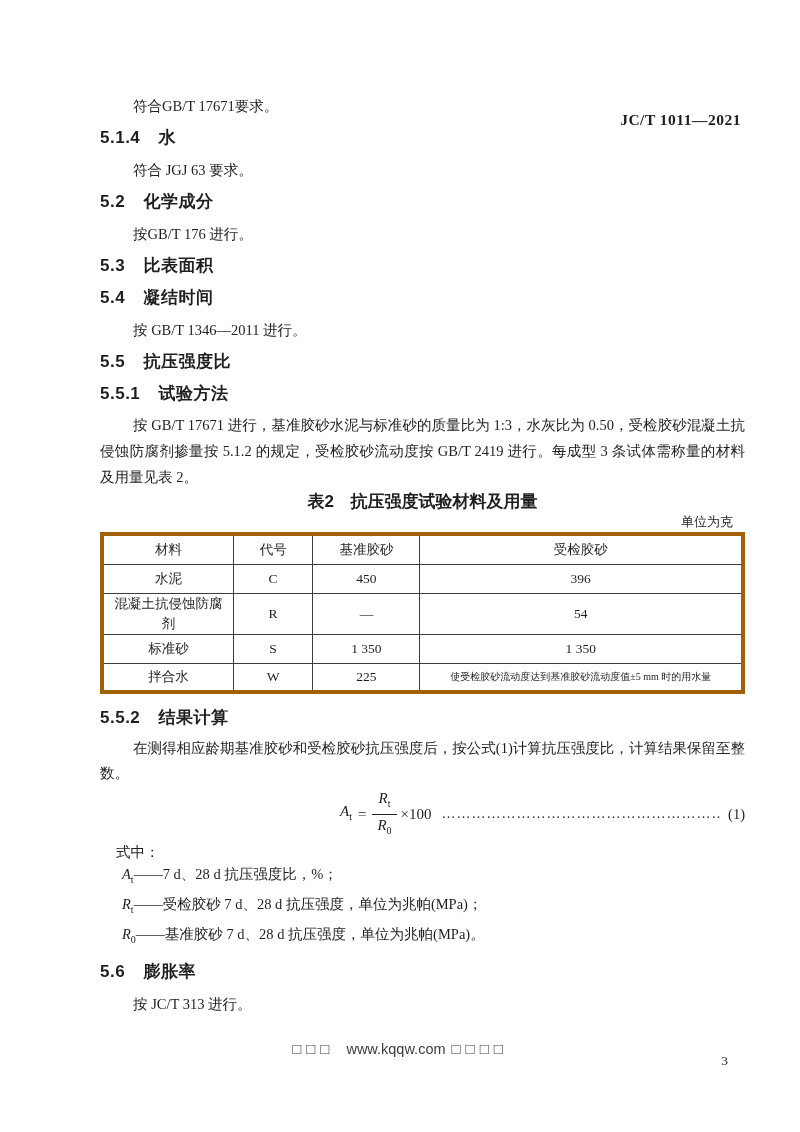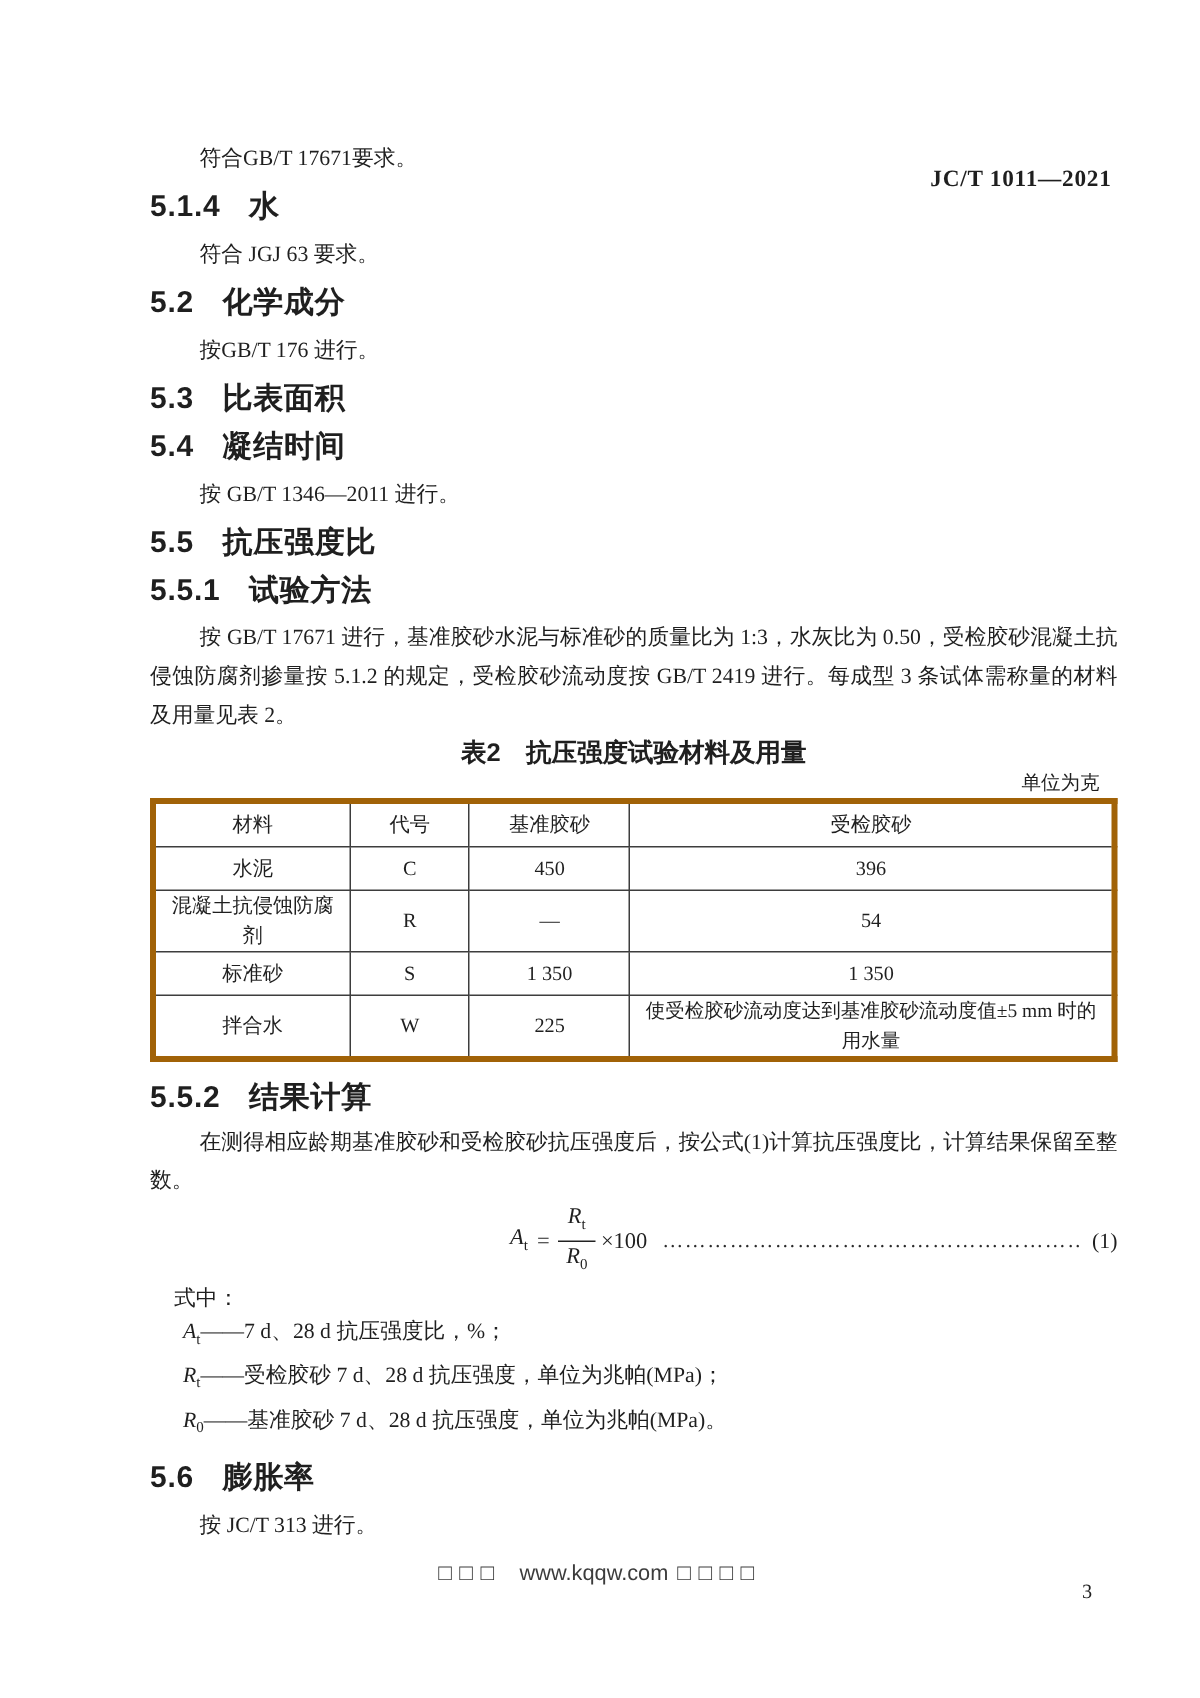--- a/index.html
+++ b/index.html
@@ -29,21 +29,21 @@
     width: 645px;
     font-size: 14.5px;
     line-height: 20px;
   }
   .p-line { padding-left: 33px; }
   .mt-first { margin-top: 96px; }
   .mt { margin-top: 12px; }
   .heading {
     font-family: "Liberation Sans", "DejaVu Sans", sans-serif;
     font-weight: bold;
-    font-size: 20px;
+    font-size: 17px;
     letter-spacing: 0.5px;
   }
   .heading .h-num { display: inline-block; }
   .heading .h-title { display: inline-block; margin-left: 13px; }
   .para {
     margin-top: 8px;
     line-height: 26px;
     text-align: justify;
     text-indent: 33px;
   }
@@ -75,21 +75,21 @@
     text-align: center;
     font-weight: normal;
     padding: 0 4px;
   }
   table.t2 th { height: 30px; }
   table.t2 td { height: 29px; }
   .col-material { width: 20.5%; }
   .col-code     { width: 12.4%; }
   .col-ref      { width: 16.7%; }
   .col-test     { width: 50.4%; }
-  td.long-cell { font-size: 13px; }
+  td.long-cell { font-size: 10px; }
   .h-after-table { margin-top: 14px; }
   .formula {
     margin-top: 2px;
     height: 52px;
     display: flex;
     align-items: center;
     padding-left: 240px;
   }
   .f-expr { display: flex; align-items: center; font-size: 15px; white-space: nowrap; }
   .f-var i { font-style: italic; }

